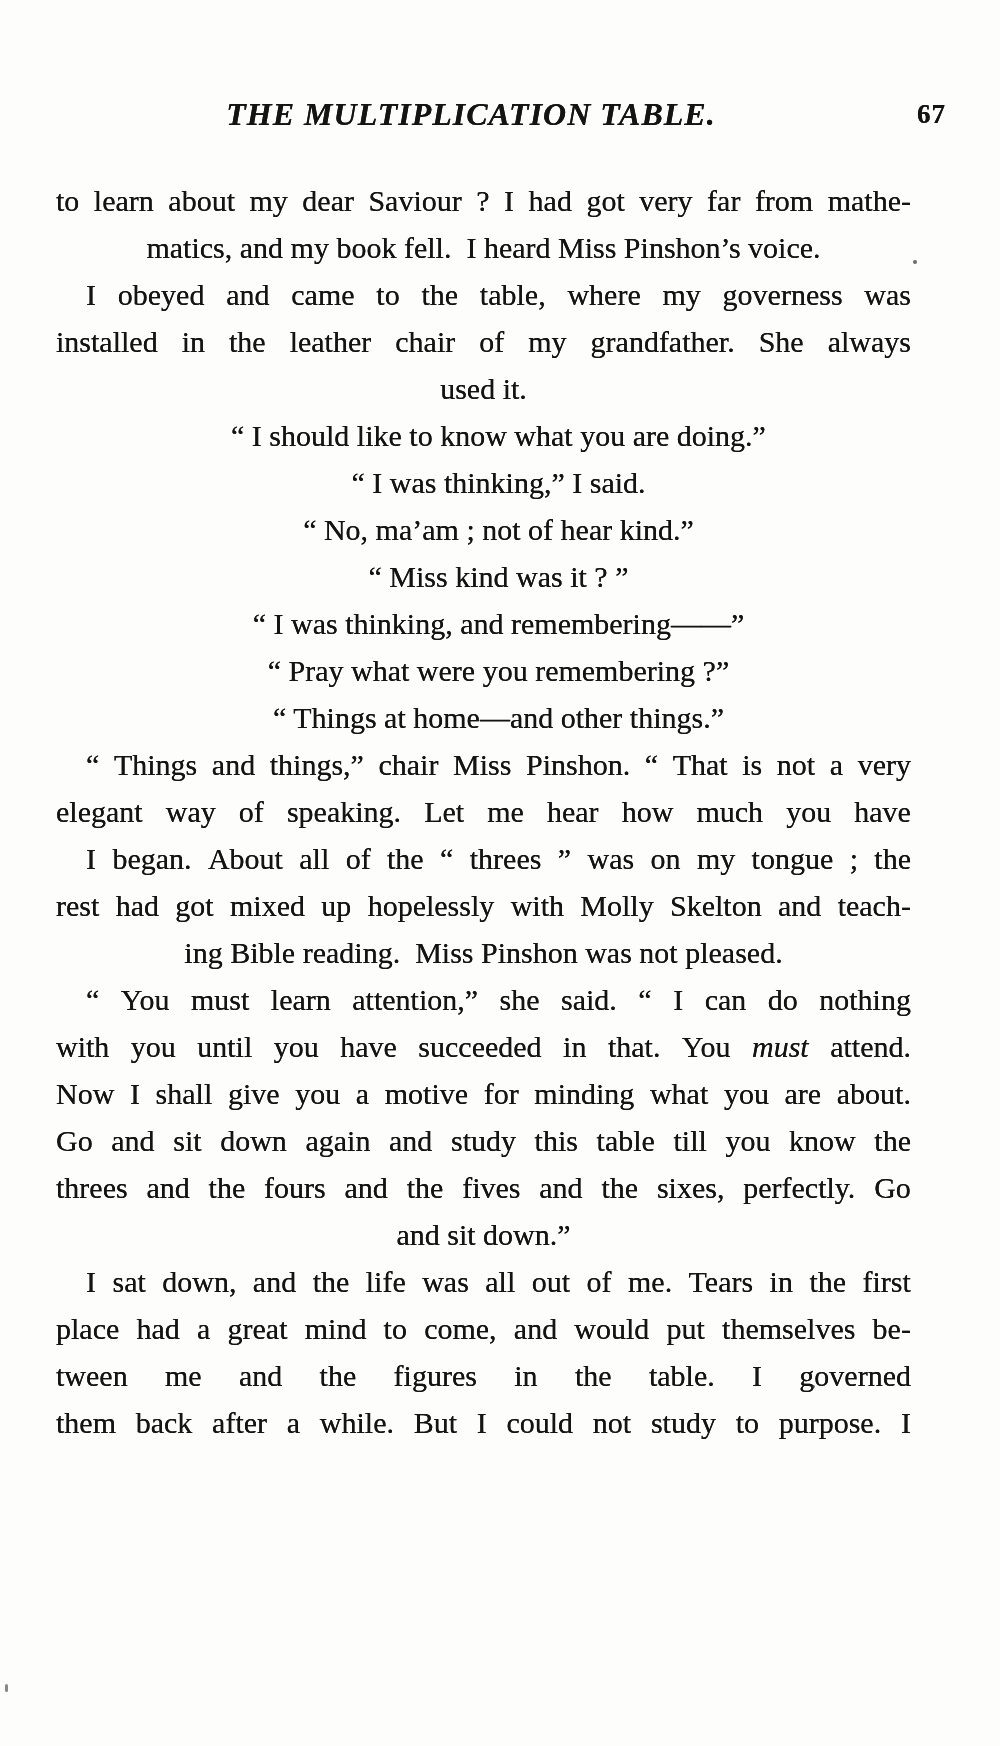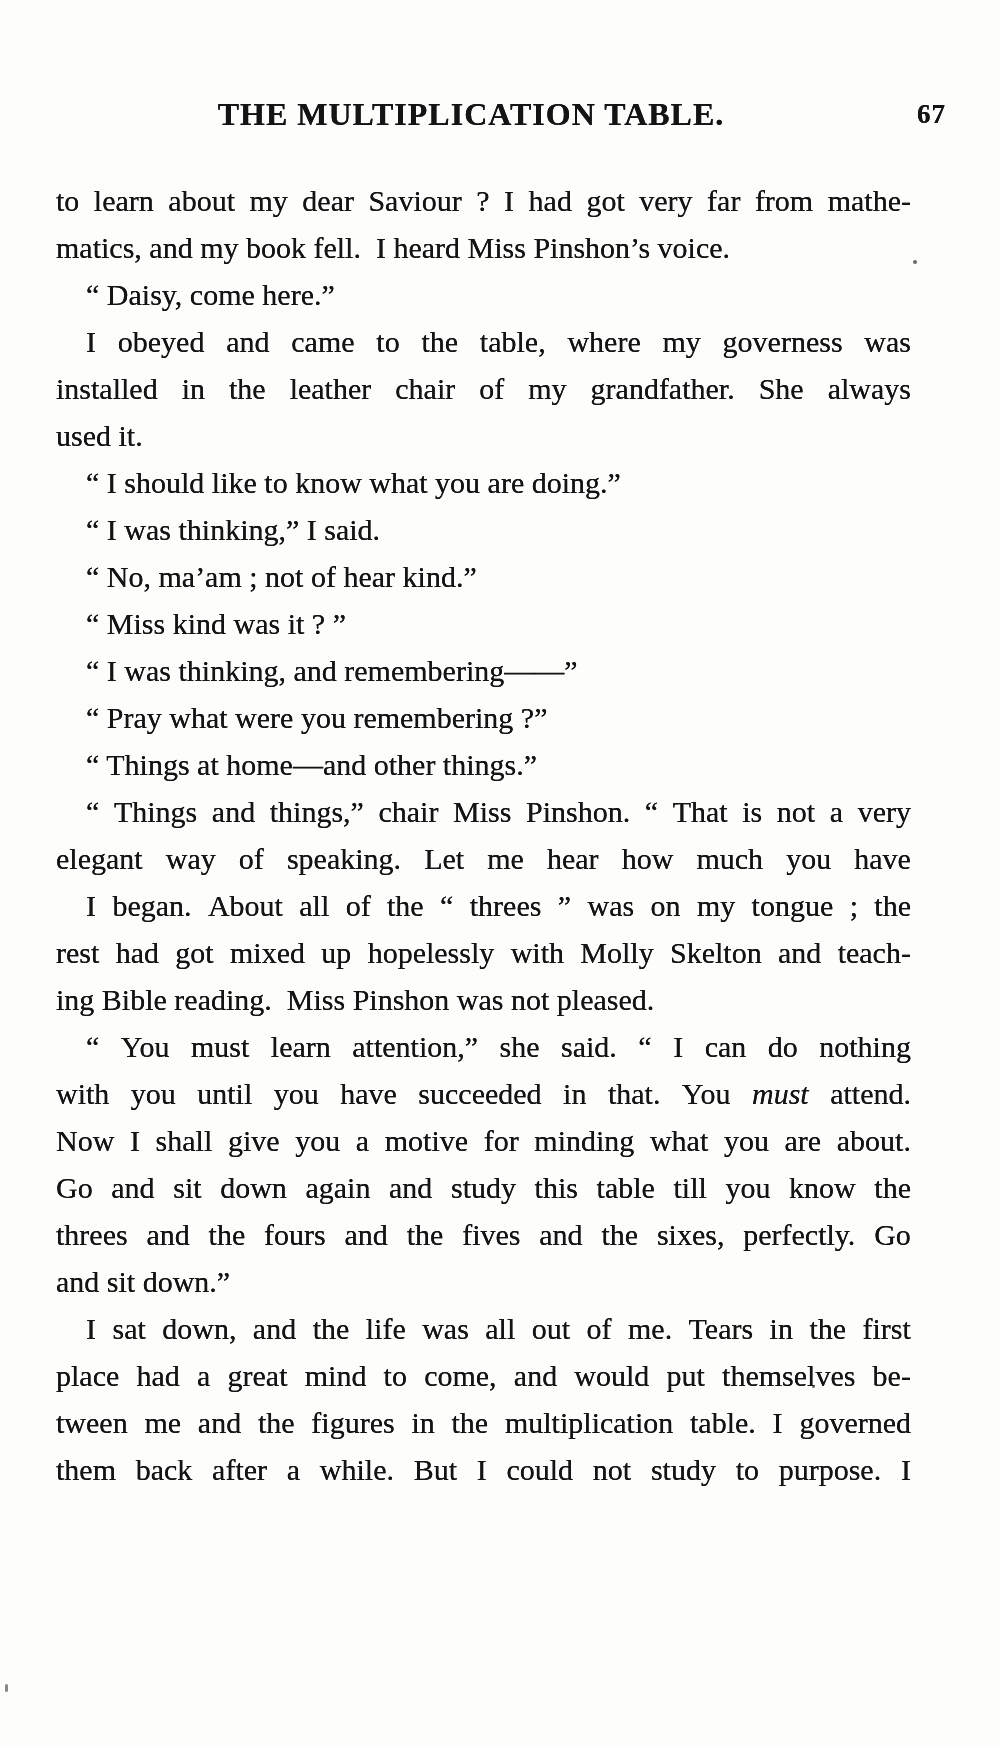--- a/index.html
+++ b/index.html
@@ -21,20 +21,21 @@
     position: absolute;
     top: 96px;
     left: 56px;
     width: 890px;
     height: 40px;
   }
   .title {
     position: absolute;
     left: 0; right: 60px;
     text-align: center;
+    font-style: italic;
     font-weight: 700;
     font-size: 32px;
     letter-spacing: 1px;
     white-space: nowrap;
     text-shadow: 0 0 0.5px currentColor;
   }
   .pnum {
     position: absolute;
     right: 0;
     top: 3px;
@@ -49,20 +50,21 @@
     top: 177px;
     left: 56px;
     width: 855px;
     font-size: 30px;
     line-height: 47px;
     text-shadow: 0 0 0.45px currentColor;
   }
   .line {
     height: 47px;
     white-space: pre;
+    text-align: center;
   }
   .line.just {
     display: flex;
     justify-content: space-between;
     white-space: normal;
   }
   .line.ind { padding-left: 30px; }
   .it { font-style: italic; }
   
   .speck {
@@ -96,21 +98,20 @@
         <span>?</span>
         <span>I</span>
         <span>had</span>
         <span>got</span>
         <span>very</span>
         <span>far</span>
         <span>from</span>
         <span>mathe-</span>
       </div>
       <div class="line"><span>matics, and my book fell.  I heard Miss Pinshon’s voice.</span></div>
-      <div class="line ind"><span>“ Daisy, come here.”</span></div>
       <div class="line just ind">
         <span>I</span>
         <span>obeyed</span>
         <span>and</span>
         <span>came</span>
         <span>to</span>
         <span>the</span>
         <span>table,</span>
         <span>where</span>
         <span>my</span>
@@ -300,21 +301,20 @@
         <span>be-</span>
       </div>
       <div class="line just">
         <span>tween</span>
         <span>me</span>
         <span>and</span>
         <span>the</span>
         <span>figures</span>
         <span>in</span>
         <span>the</span>
-        <span>multiplication</span>
         <span>table.</span>
         <span>I</span>
         <span>governed</span>
       </div>
       <div class="line just">
         <span>them</span>
         <span>back</span>
         <span>after</span>
         <span>a</span>
         <span>while.</span>

